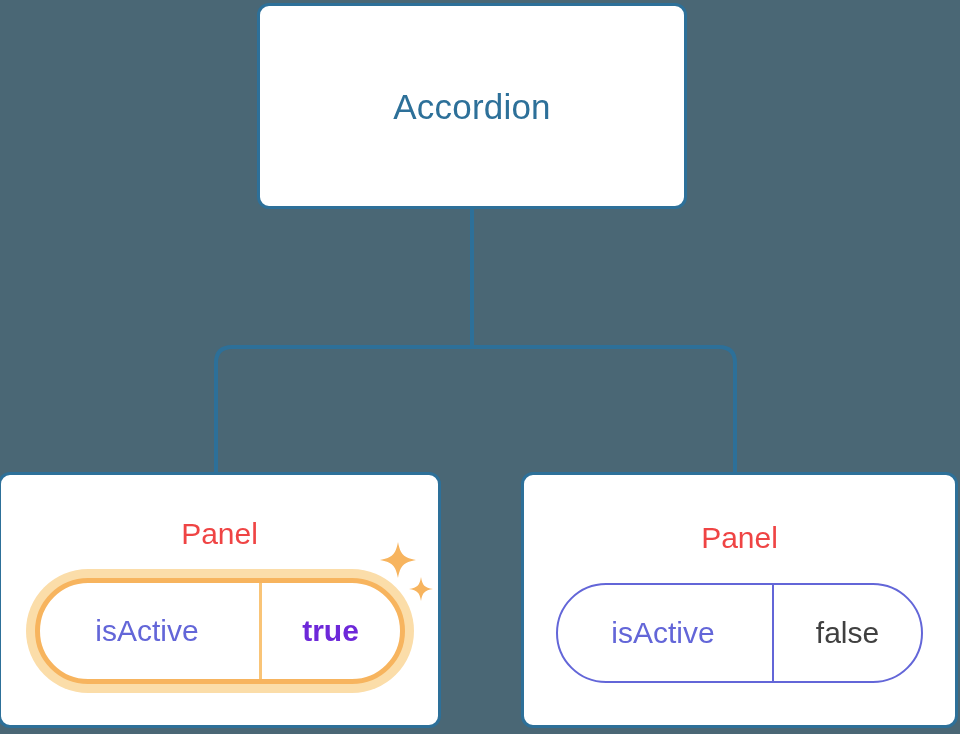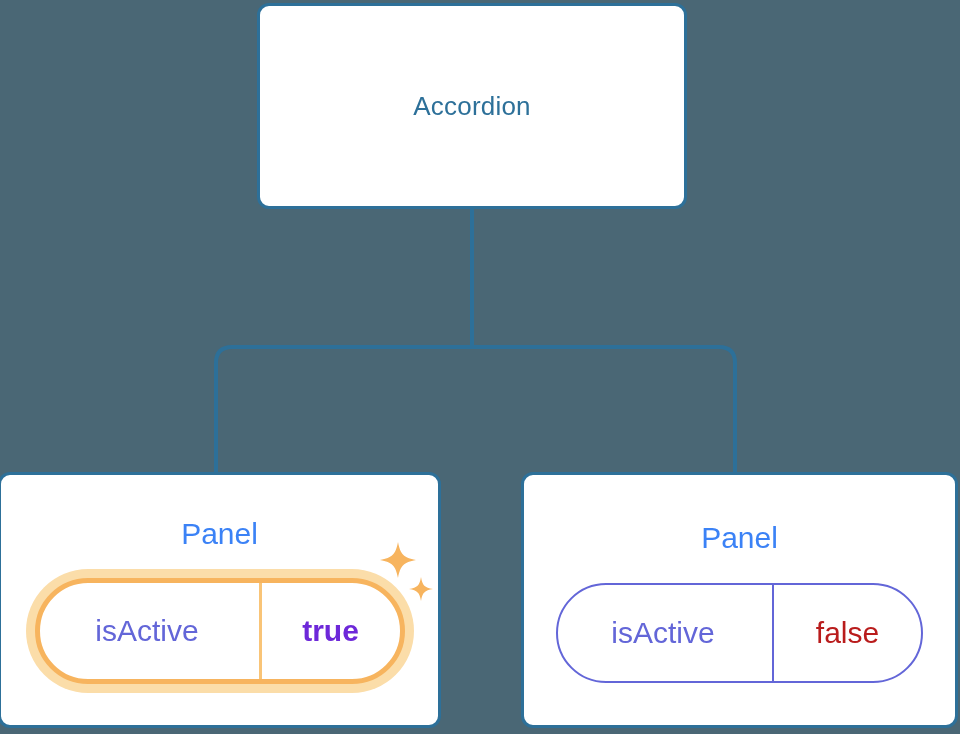--- a/index.html
+++ b/index.html
@@ -46,40 +46,40 @@
     left: 257px;
     top: 3px;
     width: 430px;
     height: 206px;
     display: flex;
     align-items: center;
     justify-content: center;
   }
   .node-title-root {
     color: #2d7099;
-    font-size: 26px;
+    font-size: 35px;
     font-weight: 400;
     letter-spacing: 0.2px;
     line-height: 1;
   }
 
   
   .panel {
     top: 472px;
     height: 256px;
     padding-top: 30px;
     display: flex;
     flex-direction: column;
     align-items: center;
   }
   #node-panel-left  { left: -2px;  width: 443px; }
   #node-panel-right { left: 521px; width: 437px; }
 
   .node-title {
-    color: #3b82f6;
+    color: #ef4444;
     font-size: 30px;
     font-weight: 400;
     line-height: 1;
     margin-bottom: 0;
   }
   #node-panel-left  .node-title { margin-top: 14px; }
   #node-panel-right .node-title { margin-top: 18px; }
 
   
   .pill-wrap {
@@ -139,21 +139,21 @@
   #pill-right .pill-key {
     width: 216px;
     border-right: 2px solid #6366d8;
     color: #6366d8;
     font-size: 30px;
     font-weight: 400;
     padding-right: 4px;
   }
   #pill-right .pill-val {
     flex: 1;
-    color: #b91c1c;
+    color: #404040;
     font-size: 30px;
     font-weight: 400;
   }
 
   
   #sparkles {
     position: absolute;
     right: -36px;
     top: -42px;
     width: 70px;

